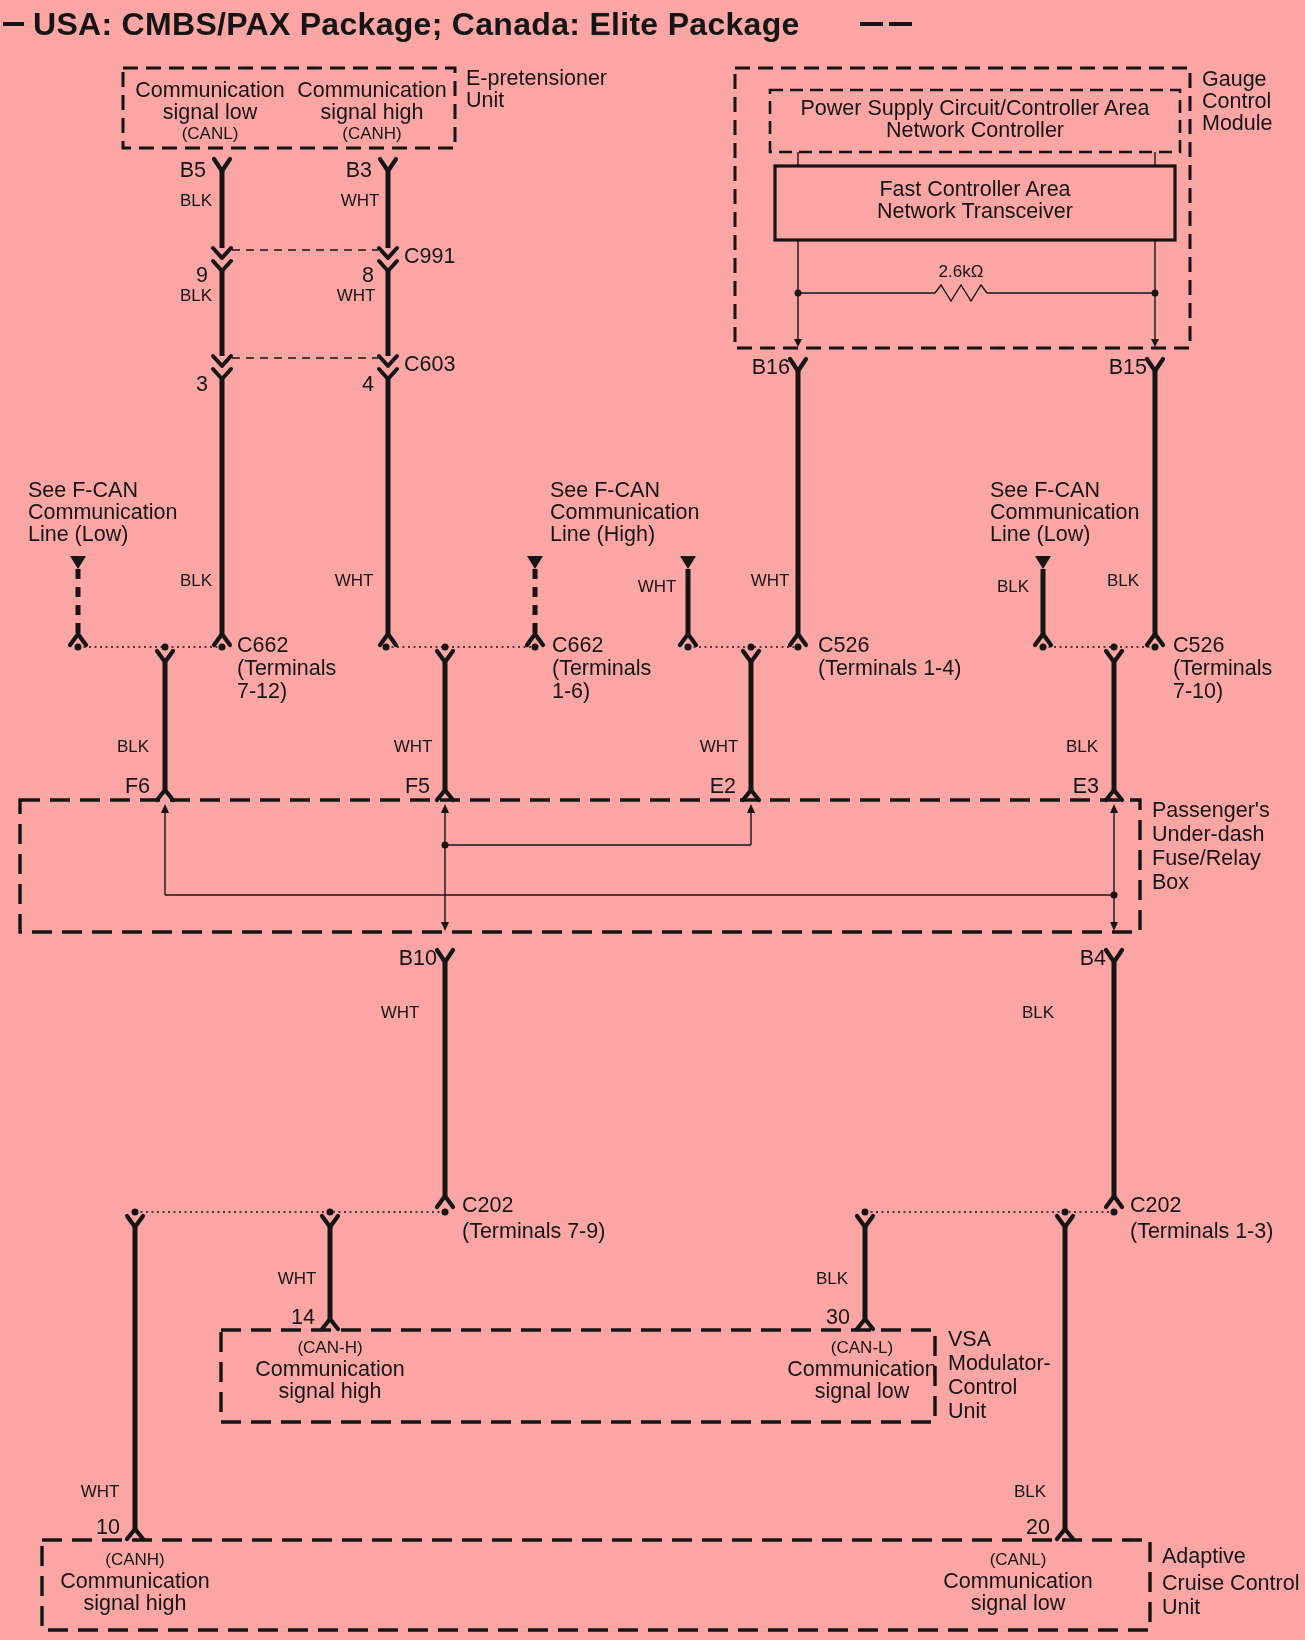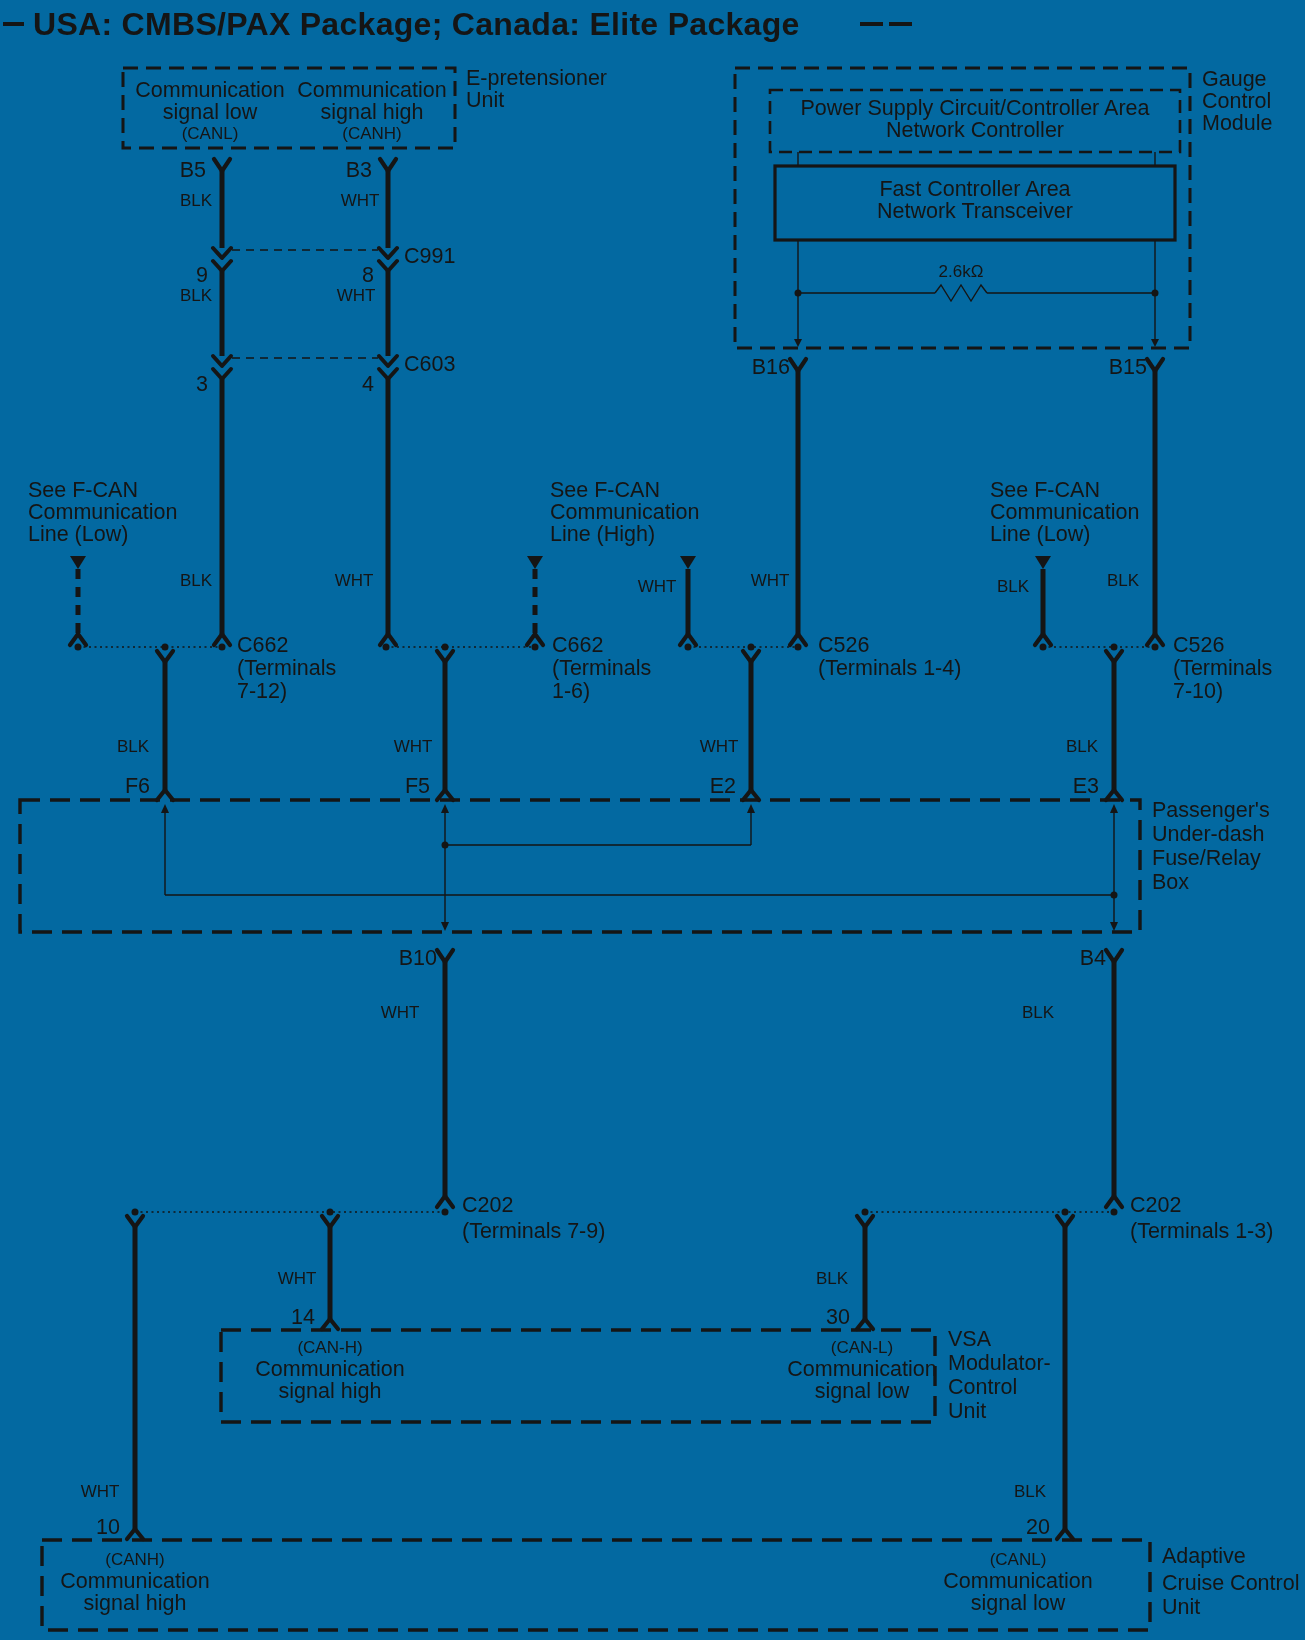--- a/index.html
+++ b/index.html
@@ -20,21 +20,21 @@
   .boxh{stroke:#151515;stroke-width:3.4;fill:none;stroke-dasharray:20 10;}
   .boxi{stroke:#151515;stroke-width:2.6;fill:none;stroke-dasharray:13 7;}
   .boxs{stroke:#151515;stroke-width:3.2;fill:none;}
   .dot{fill:#151515;}
   .tri{fill:#151515;}
   .tdash{stroke:#151515;stroke-width:4;}
 </style>
 </head>
 <body>
 
-<div id="stage" style="background: #0369a1; text-align: center;">
+<div id="stage" style="background: #fca5a5; text-align: center;">
 <svg viewBox="0 0 1305 1640" width="1305" height="1640">
 
   <line class="tdash" x1="3" y1="24" x2="24" y2="24"></line>
   <text class="title" x="33" y="35">USA: CMBS/PAX Package; Canada: Elite Package</text>
   <line class="tdash" x1="860" y1="24" x2="883" y2="24"></line>
   <line class="tdash" x1="889" y1="24" x2="912" y2="24"></line>
 
   <g>
     <rect class="box" x="123" y="68" width="332" height="80"></rect>
     <text class="s21" x="210" y="97" text-anchor="middle">Communication</text>

